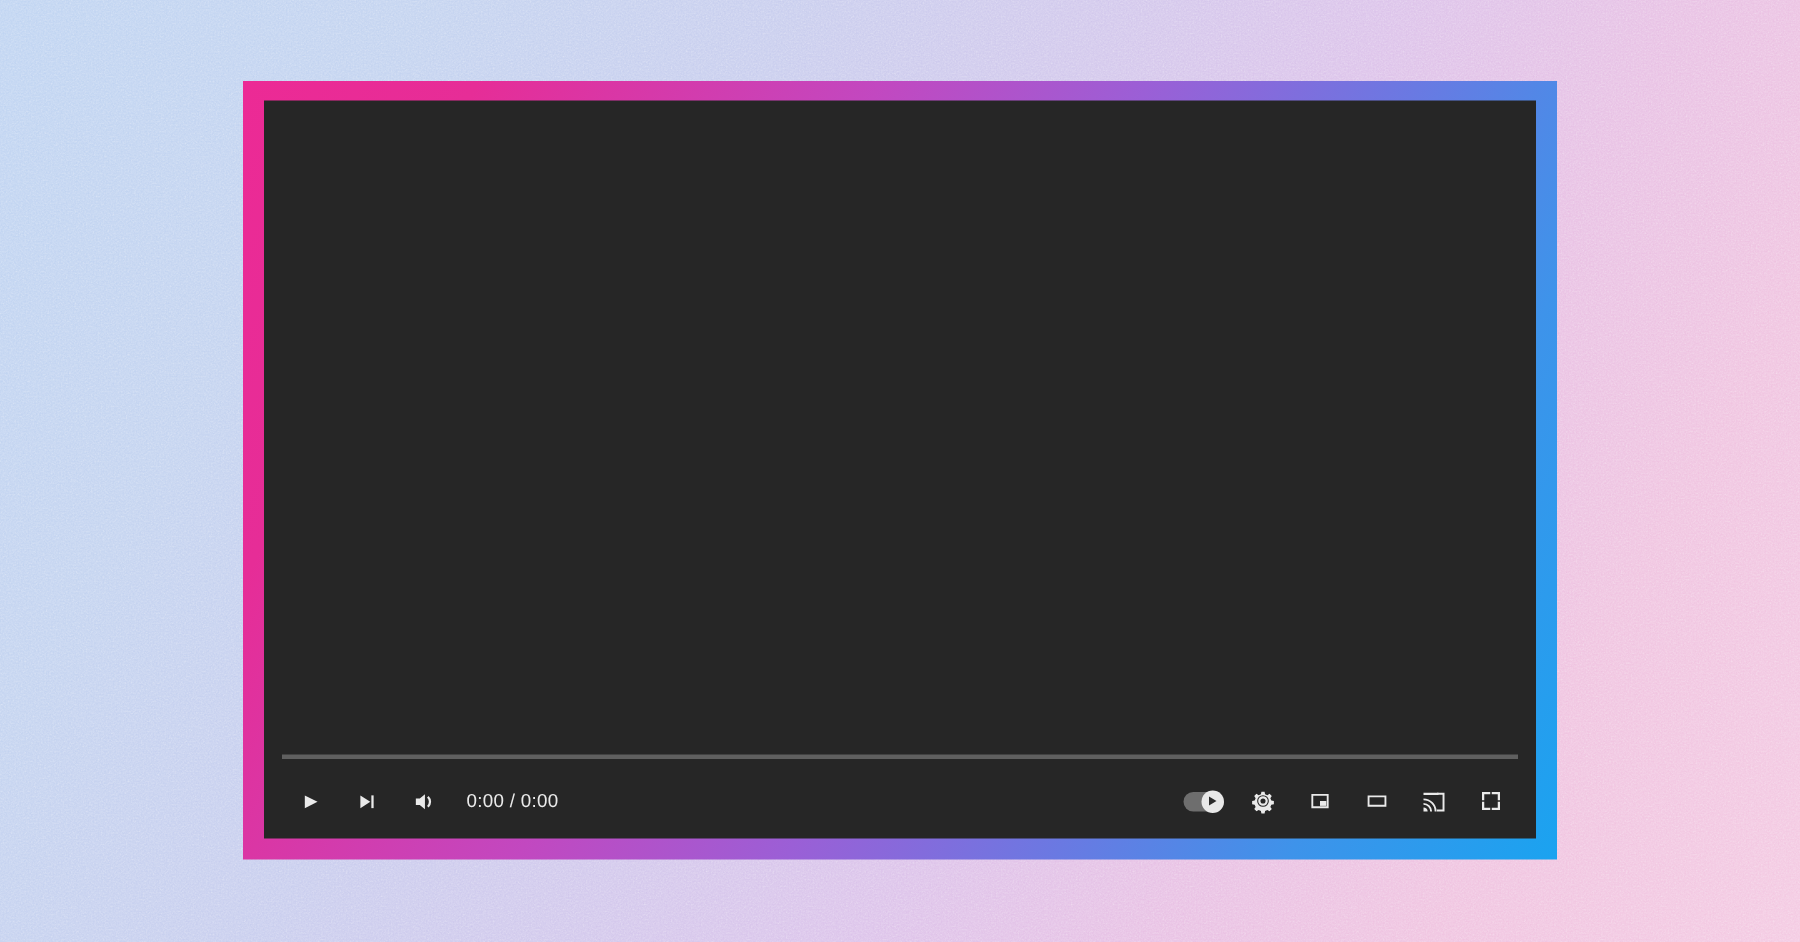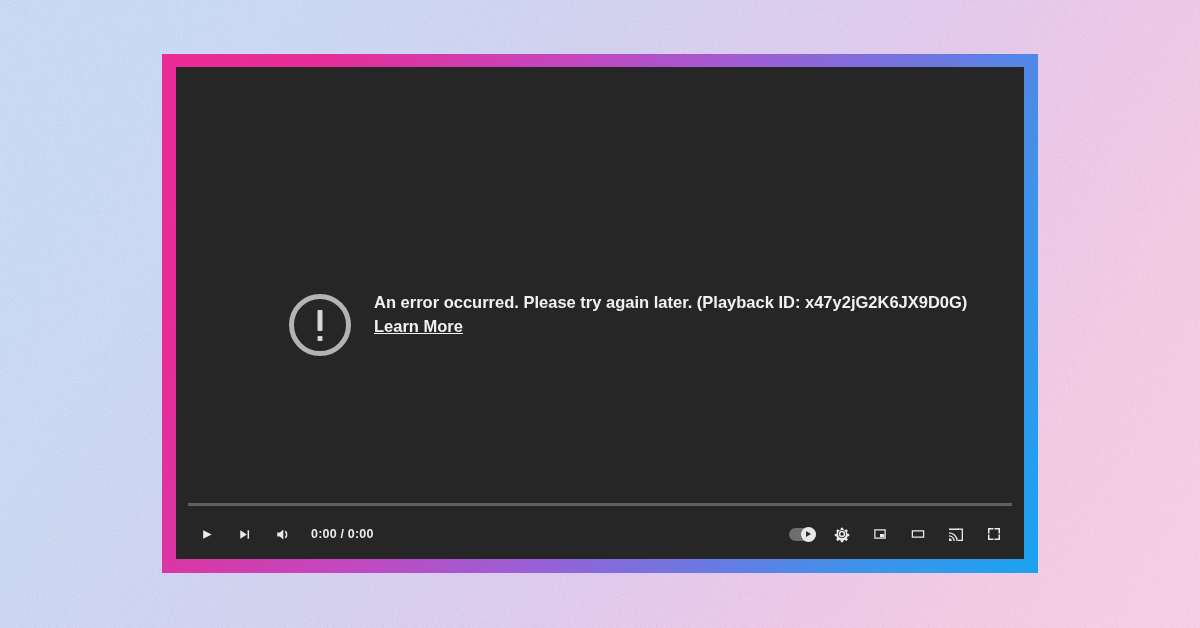--- a/index.html
+++ b/index.html
@@ -127,21 +127,21 @@
   .ctl {
     width:38px; height:38px;
     display:flex; align-items:center; justify-content:center;
     cursor:pointer;
     flex:0 0 auto;
   }
   .ctl svg { display:block; fill:#eaeaea; }
   #time-display {
     color:#eaeaea;
     font-size:12.5px;
-    font-weight:bold;
+    font-weight:normal;
     letter-spacing:.2px;
     margin-left:10px;
     white-space:nowrap;
     flex:0 0 auto;
   }
   #spacer { flex:1 1 auto; }
 
   #autoplay-toggle {
     width:38px; height:38px;
     display:flex; align-items:center; justify-content:center;
@@ -179,30 +179,20 @@
       <feTurbulence type="fractalNoise" baseFrequency="0.9" numOctaves="3" stitchTiles="stitch"></feTurbulence>
       <feColorMatrix type="saturate" values="0"></feColorMatrix>
     </filter>
     <rect width="1200" height="628" filter="url(#noiseFilter)"></rect>
   </svg>
 </div>
 
 <div id="player-frame">
   <div id="player">
 
-    <div id="error-block">
-      <div id="error-icon">
-        <span class="bang-stem"></span>
-        <span class="bang-dot"></span>
-      </div>
-      <div id="error-text">
-        <div id="error-message">An error occurred. Please try again later. (Playback ID: x47y2jG2K6JX9D0G)</div>
-        <a id="learn-more" href="#">Learn More</a>
-      </div>
-    </div>
 
     <div id="controls">
 
       <div id="progress-track"></div>
 
       <div id="controls-row">
 
         <div class="ctl">
           <svg width="17" height="17" viewBox="0 0 36 36">
             <path d="M11 9 L29 18 L11 27 Z"></path>

